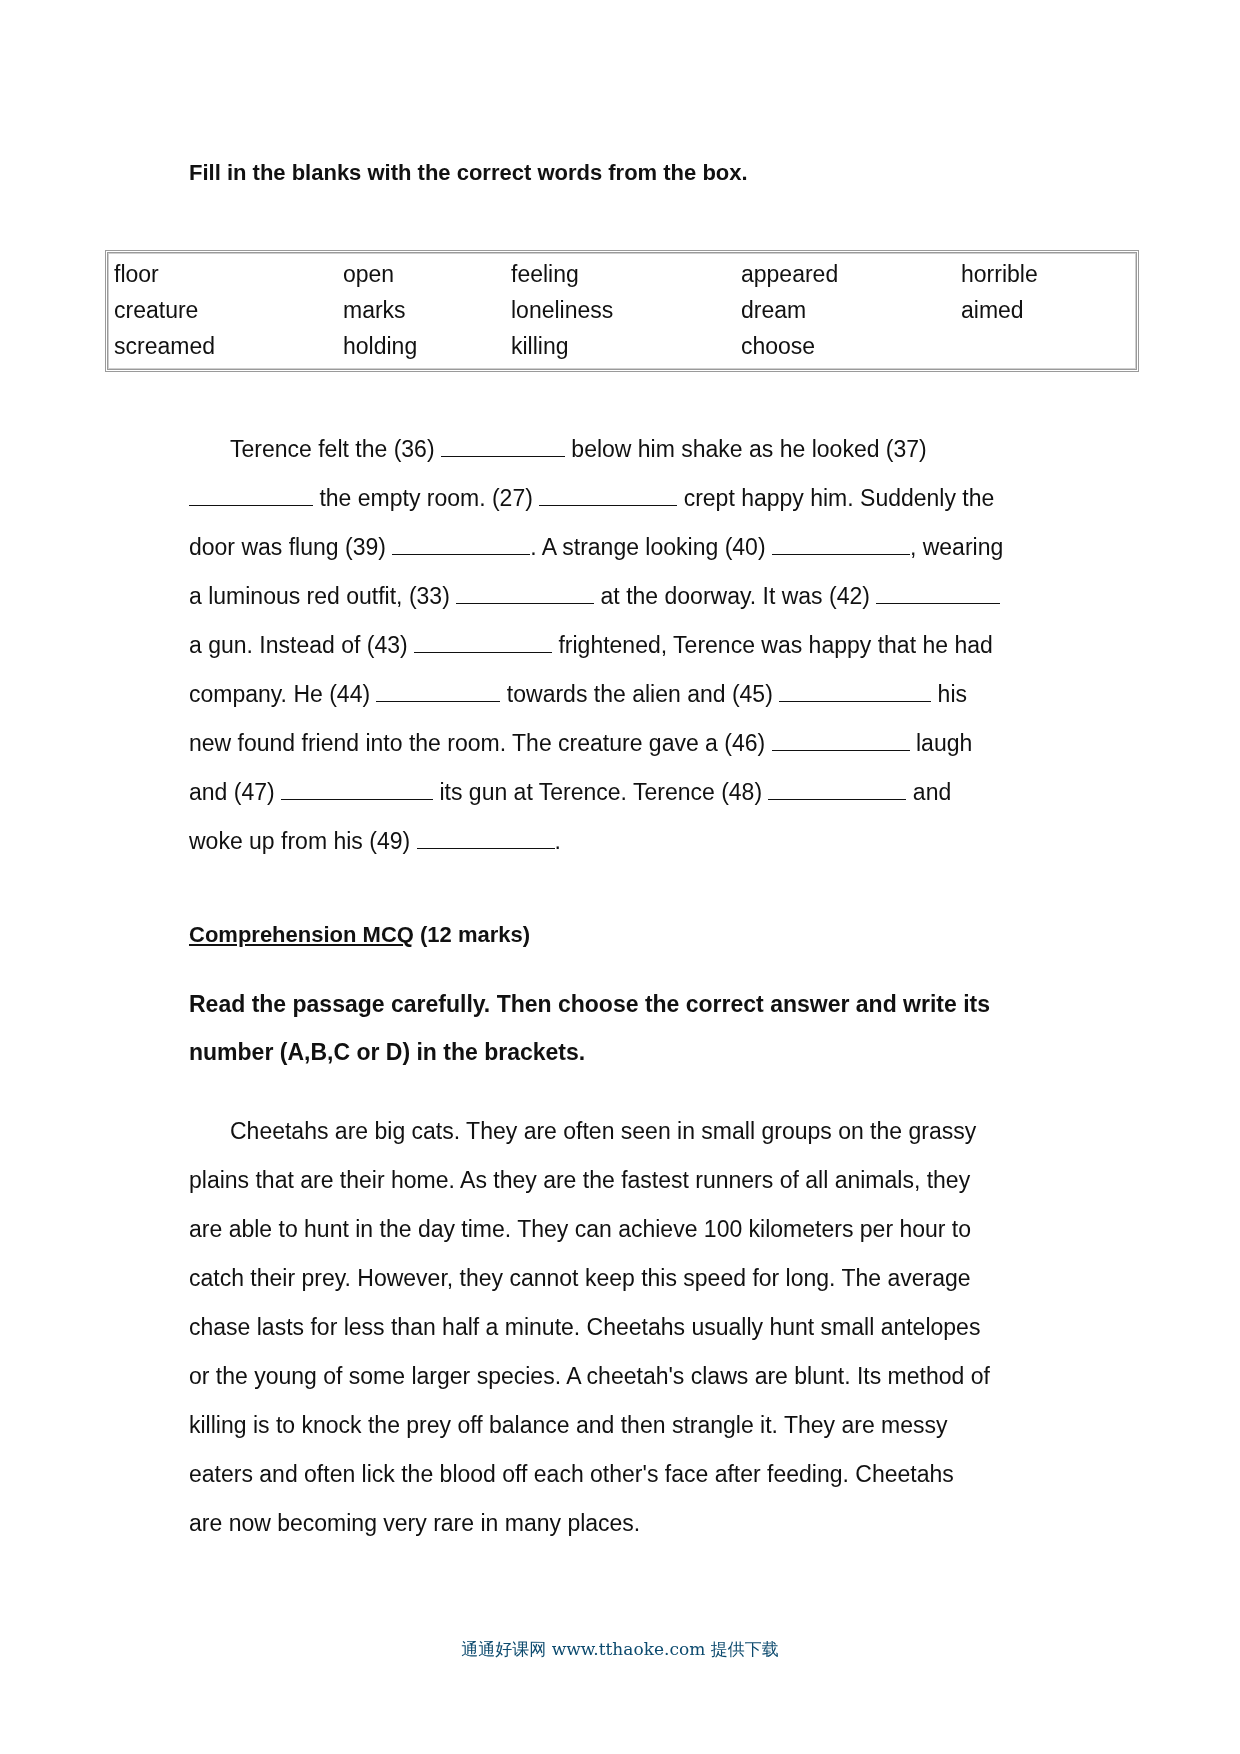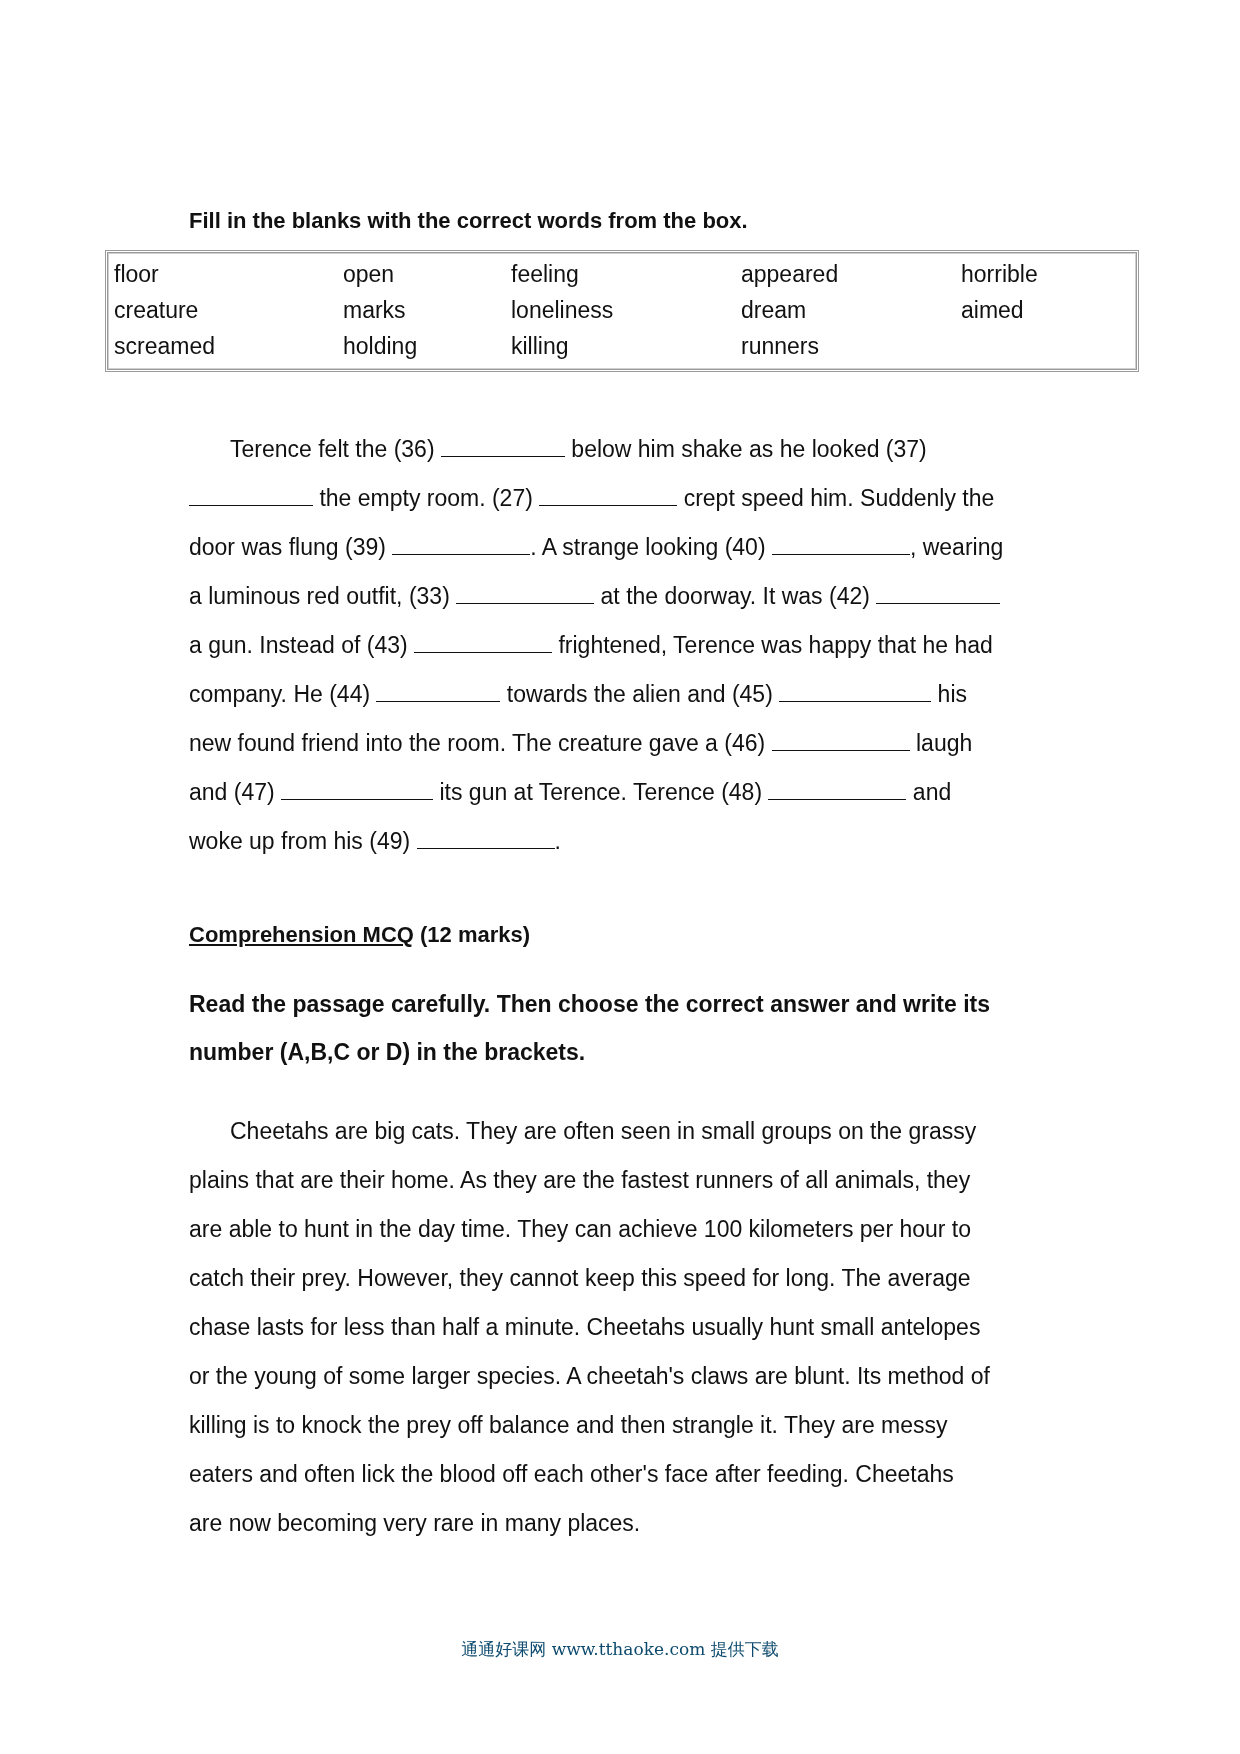--- a/index.html
+++ b/index.html
@@ -1,19 +1,19 @@
 <!DOCTYPE html>
 <html><head>
 <meta charset="utf-8">
 <style>
   html, body { margin: 0; padding: 0; background: #ffffff; }
   body { width: 1240px; height: 1754px; position: relative; overflow: hidden;
          font-family: "Liberation Sans", sans-serif; color: #111; }
   .abs { position: absolute; }
-  .instr { left: 189px; top: 160px; font-size: 22px; font-weight: bold; margin-top: 48px; }
+  .instr { left: 189px; top: 160px; font-size: 22px; font-weight: bold; }
   .wordbox { left: 105px; top: 250px; width: 1034px; height: 122px;
              border: 3px double #9a9a9a; box-sizing: border-box;
              box-shadow: 0 0 0 1px #cfcfcf inset; }
   .word { position: absolute; font-size: 23px; }
   .line { position: absolute; left: 189px; font-size: 23px; white-space: pre; }
   .line.indent { left: 230px; }
   .blank { display: inline-block; border-bottom: 1.5px solid #111; height: 20px; vertical-align: baseline; }
   .heading { left: 189px; top: 922px; font-size: 22px; font-weight: bold; }
   .heading .ul { text-decoration: underline; }
   .bold-line { position: absolute; left: 189px; font-size: 23px; font-weight: bold; margin-top: 20px; }
@@ -34,26 +34,26 @@
 
   <span class="word" style="left:6px;top:44px">creature</span>
   <span class="word" style="left:235px;top:44px">marks</span>
   <span class="word" style="left:403px;top:44px">loneliness</span>
   <span class="word" style="left:633px;top:44px">dream</span>
   <span class="word" style="left:853px;top:44px">aimed</span>
 
   <span class="word" style="left:6px;top:80px">screamed</span>
   <span class="word" style="left:235px;top:80px">holding</span>
   <span class="word" style="left:403px;top:80px">killing</span>
-  <span class="word" style="left:633px;top:80px">runners</span>
+  <span class="word" style="left:633px;top:80px">choose</span>
 </div>
 
 <div class="line indent" style="top:436px"><span>Terence felt the (36) </span><span class="blank" style="width:124px"></span><span> below him shake as he looked (37)</span></div>
 
-<div class="line" style="top:485px"><span class="blank" style="width:124px"></span><span> the empty room. (27) </span><span class="blank" style="width:138px"></span><span> crept speed him. Suddenly the</span></div>
+<div class="line" style="top:485px"><span class="blank" style="width:124px"></span><span> the empty room. (27) </span><span class="blank" style="width:138px"></span><span> crept happy him. Suddenly the</span></div>
 
 <div class="line" style="top:534px"><span>door was flung (39) </span><span class="blank" style="width:138px"></span><span>. A strange looking (40) </span><span class="blank" style="width:138px"></span><span>, wearing</span></div>
 
 <div class="line" style="top:583px"><span>a luminous red outfit, (33) </span><span class="blank" style="width:138px"></span><span> at the doorway. It was (42) </span><span class="blank" style="width:124px"></span></div>
 
 <div class="line" style="top:632px"><span>a gun. Instead of (43) </span><span class="blank" style="width:138px"></span><span> frightened, Terence was happy that he had</span></div>
 
 <div class="line" style="top:681px"><span>company. He (44) </span><span class="blank" style="width:124px"></span><span> towards the alien and (45) </span><span class="blank" style="width:152px"></span><span> his</span></div>
 
 <div class="line" style="top:730px"><span>new found friend into the room. The creature gave a (46) </span><span class="blank" style="width:138px"></span><span> laugh</span></div>

